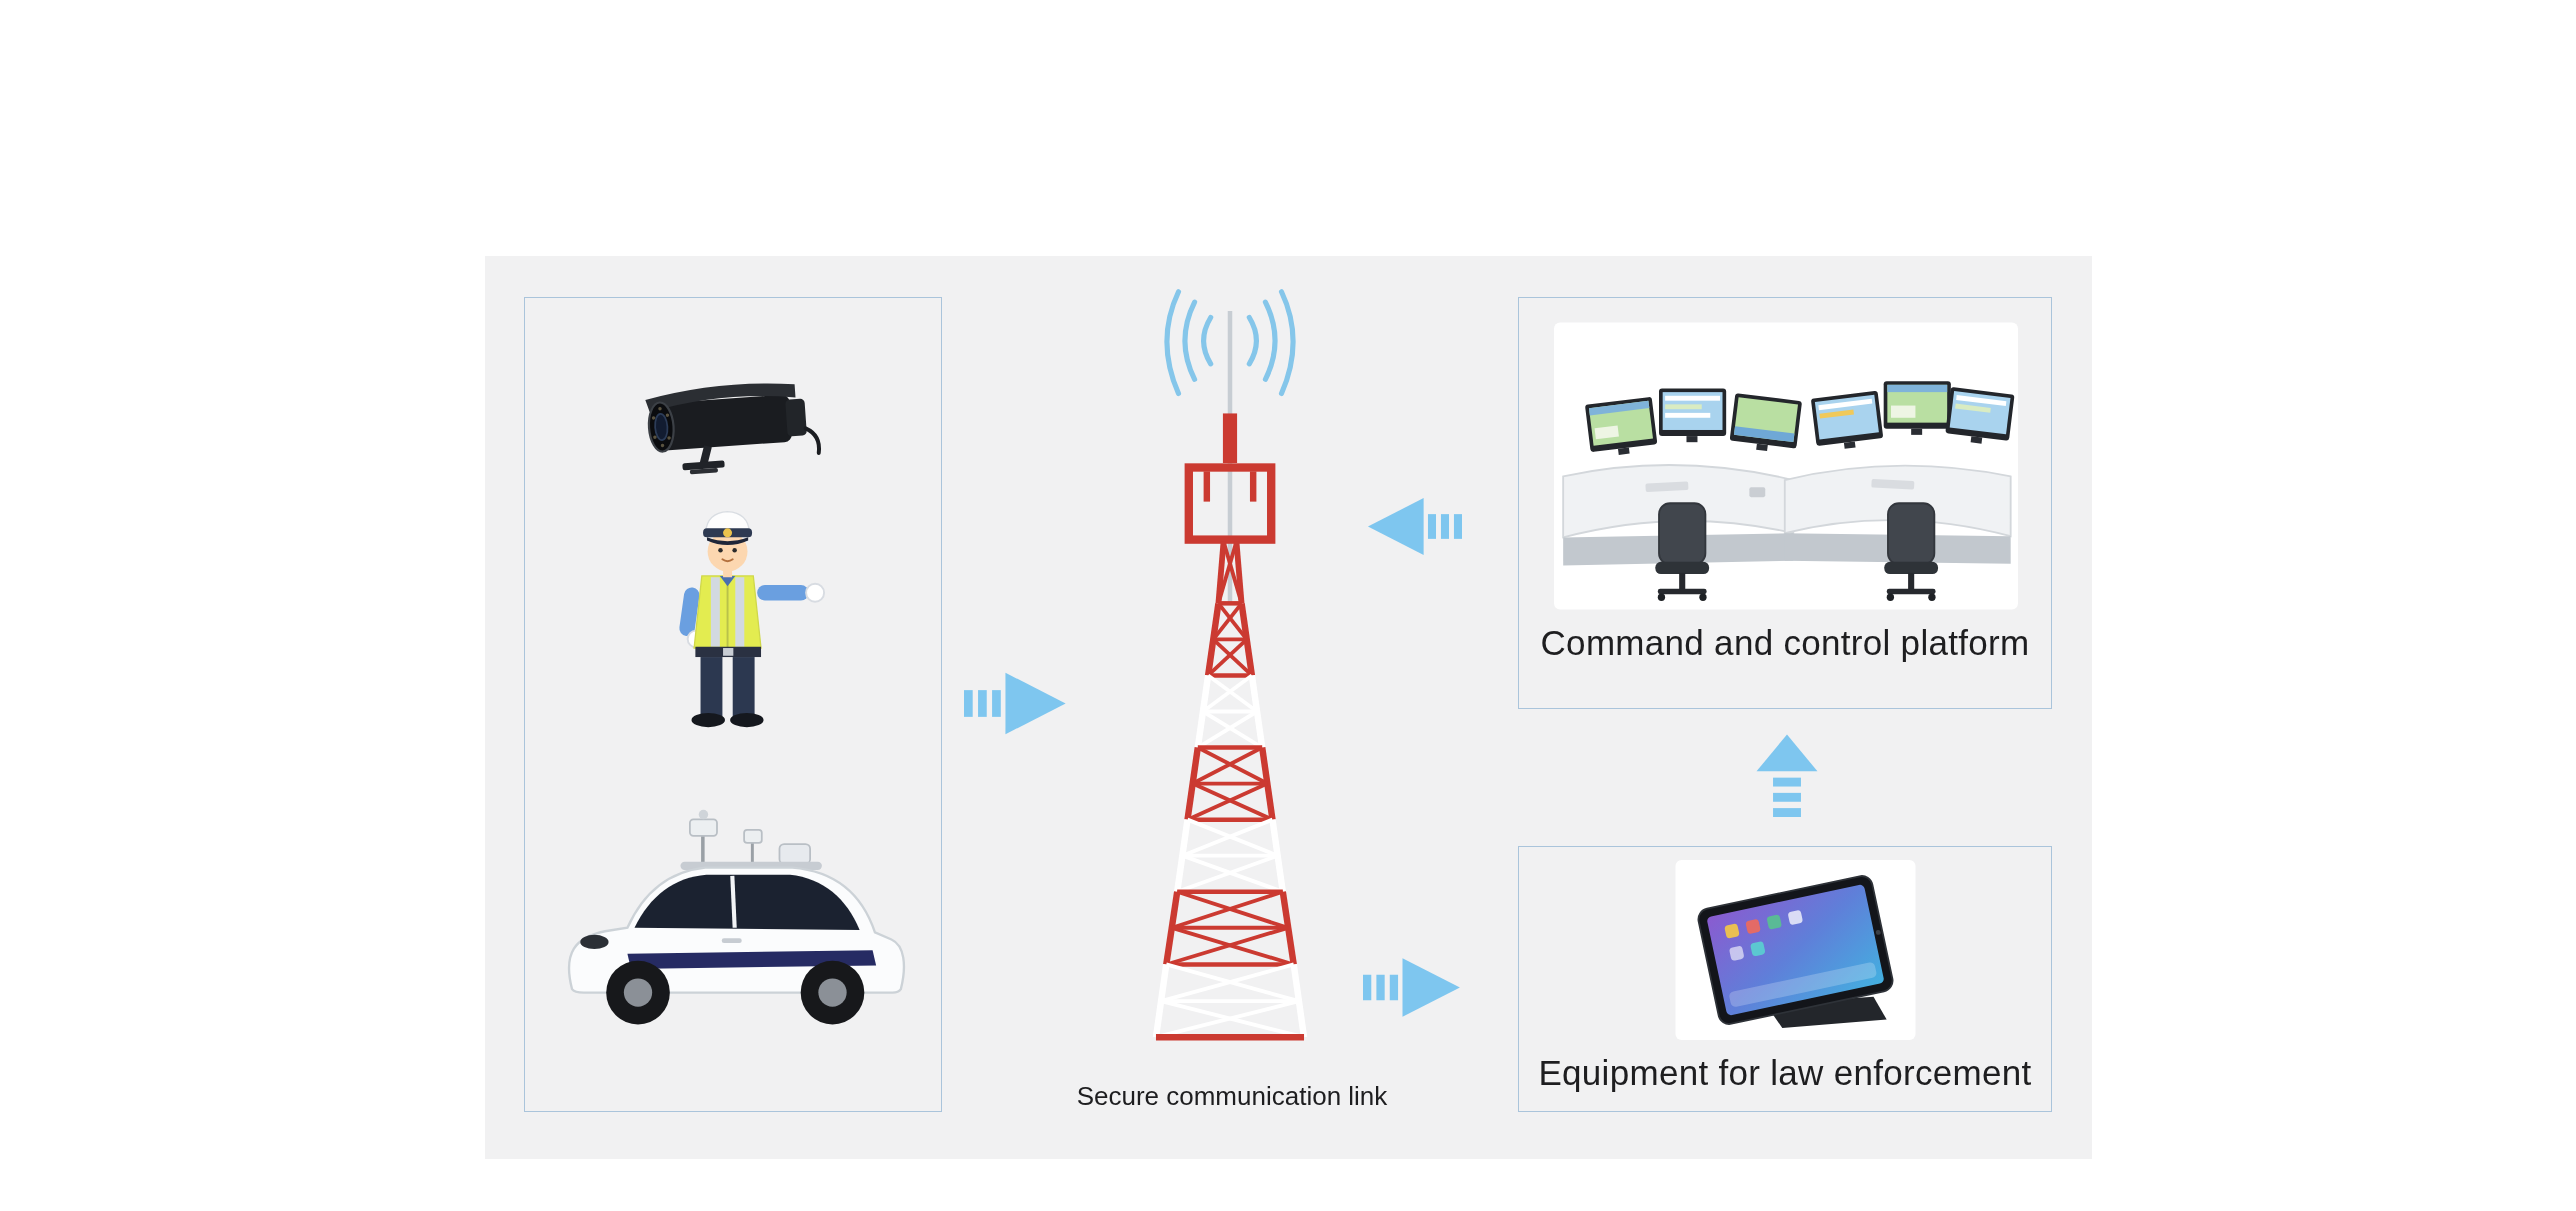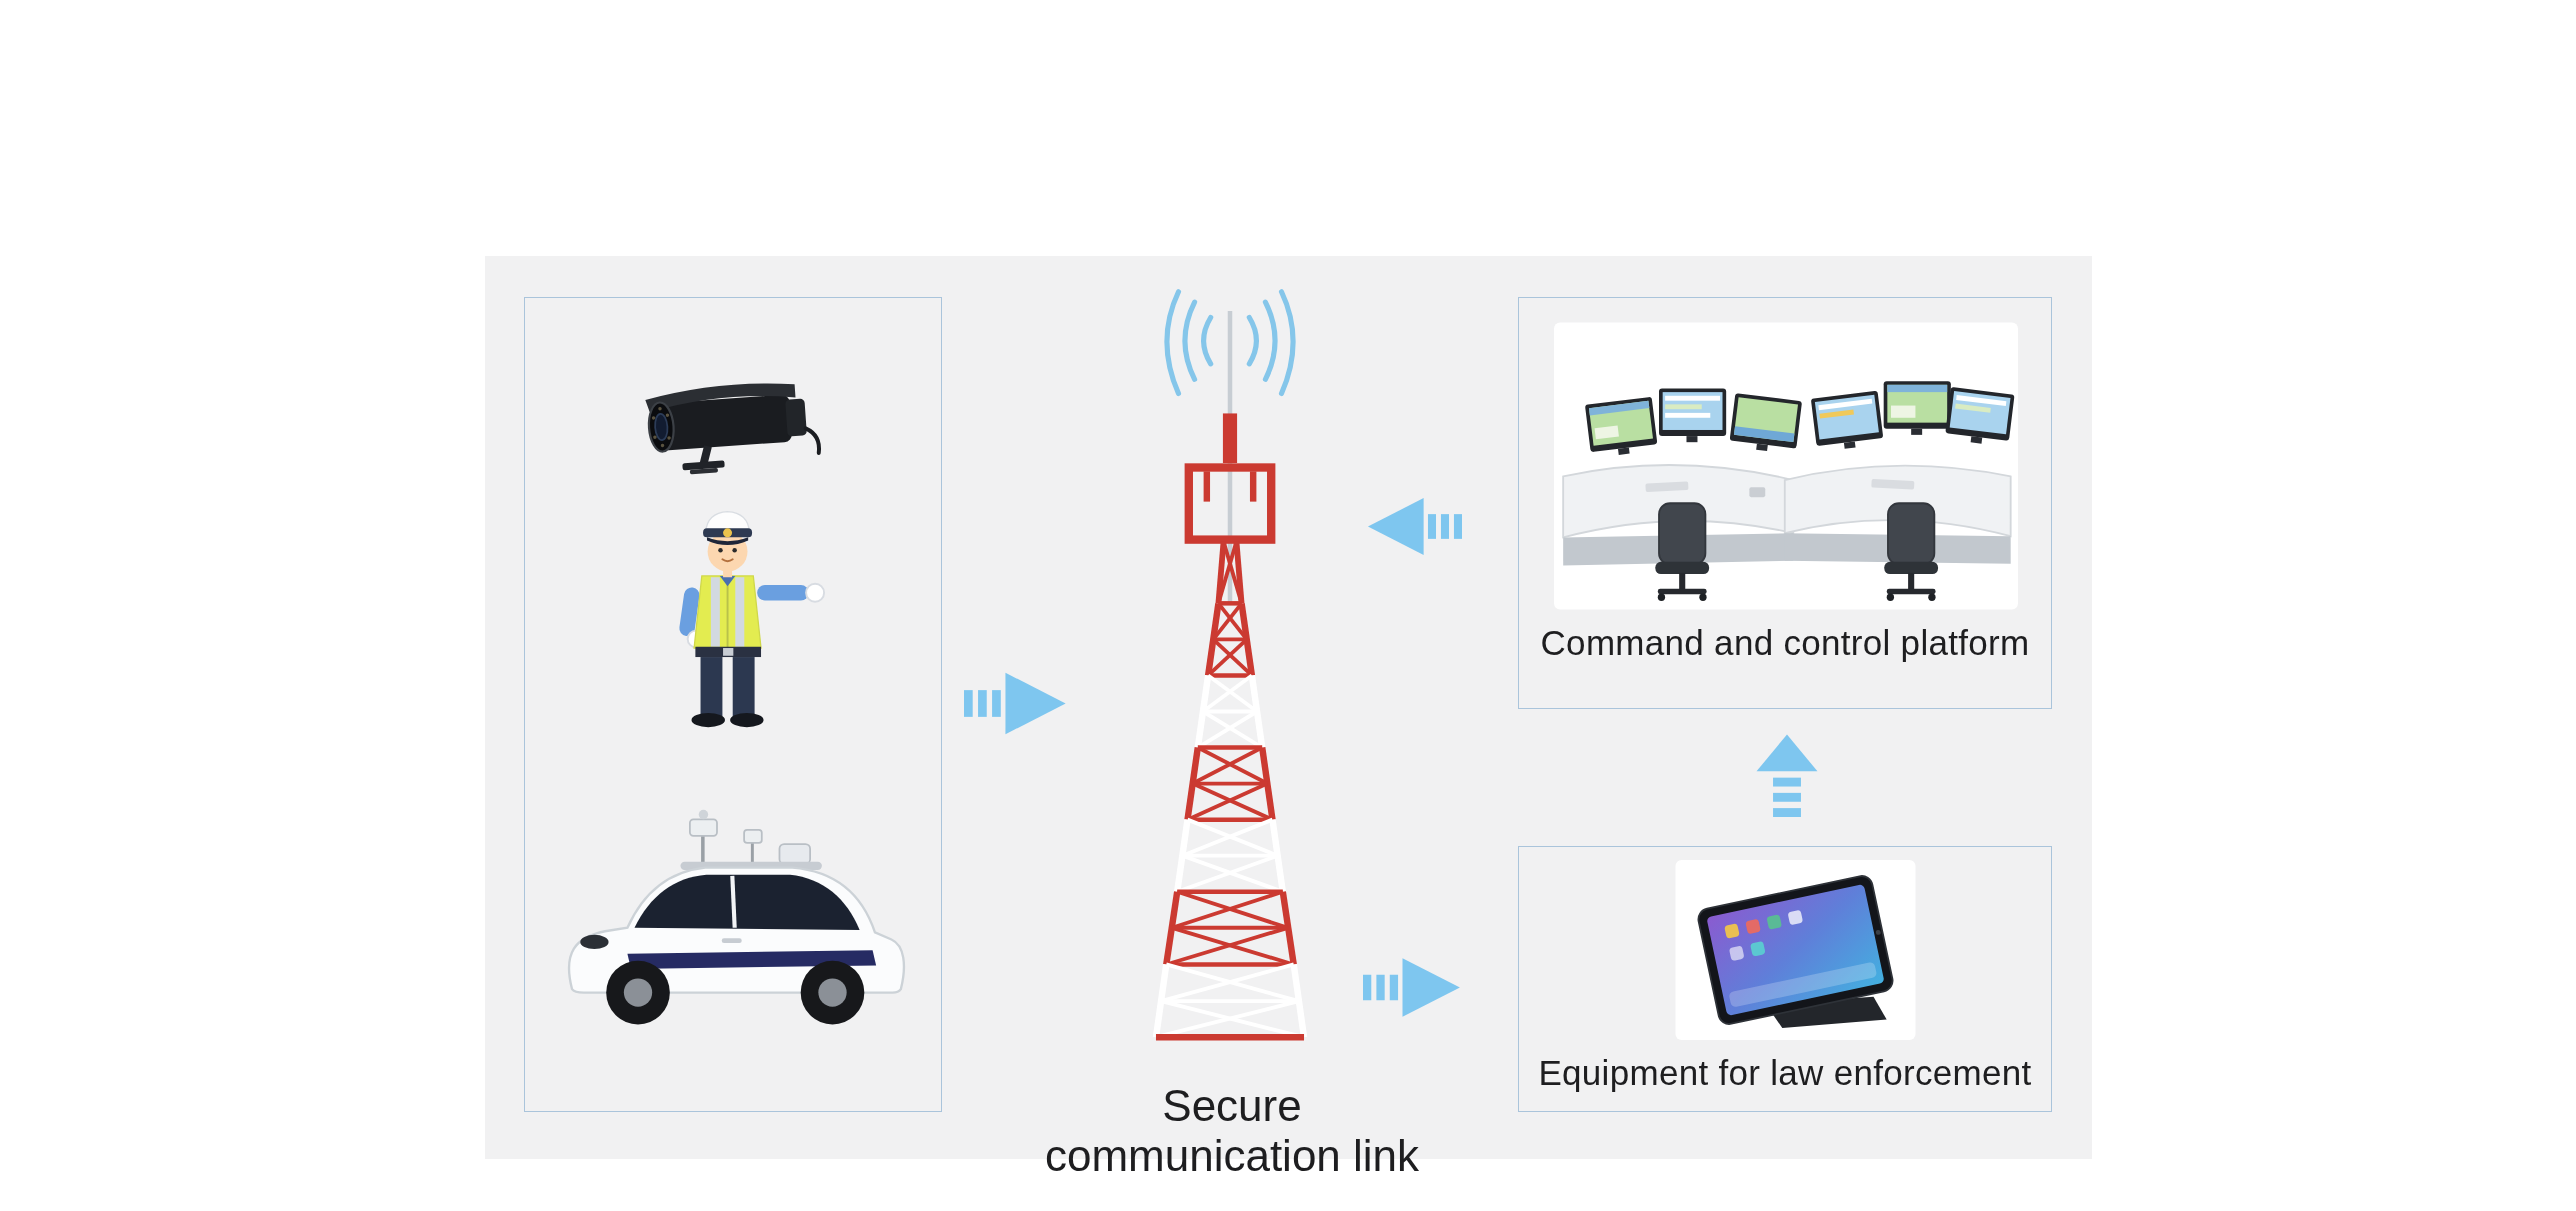--- a/index.html
+++ b/index.html
@@ -8,21 +8,21 @@
     --tower-red:#cb3a31; --wave-blue:#85c6ea; --text-color:#1e1e20;
   }
   body{font-family:"Liberation Sans",sans-serif;background:#ffffff}
   .stage{position:relative;width:2576px;height:1212px;background:#ffffff;overflow:hidden}
   .panel{position:absolute;left:485px;top:256px;width:1607px;height:903px;background:var(--panel-bg)}
   .box{position:absolute;border:1.9px solid var(--box-border)}
   .img{position:absolute}
   .img svg{display:block;width:100%;height:100%}
   .label{position:absolute;width:100%;left:0;text-align:center;font-size:35px;font-weight:500;
          color:var(--text-color);letter-spacing:0.3px;line-height:1.15}
-  .free-label{position:absolute;text-align:center;font-size:44px;font-weight:500;color:var(--text-color)}
+  .free-label{position:absolute;text-align:center;font-size:26px;font-weight:500;color:var(--text-color)}
   .arr{fill:var(--arrow-blue)}
   .tr{stroke:var(--tower-red);fill:none}
   .tw{stroke:#ffffff;fill:none}
   .fr{fill:var(--tower-red)}
   .wave{stroke:var(--wave-blue);fill:none;stroke-linecap:round}
 </style>
 </head>
 <body>
 
 <div class="stage">

